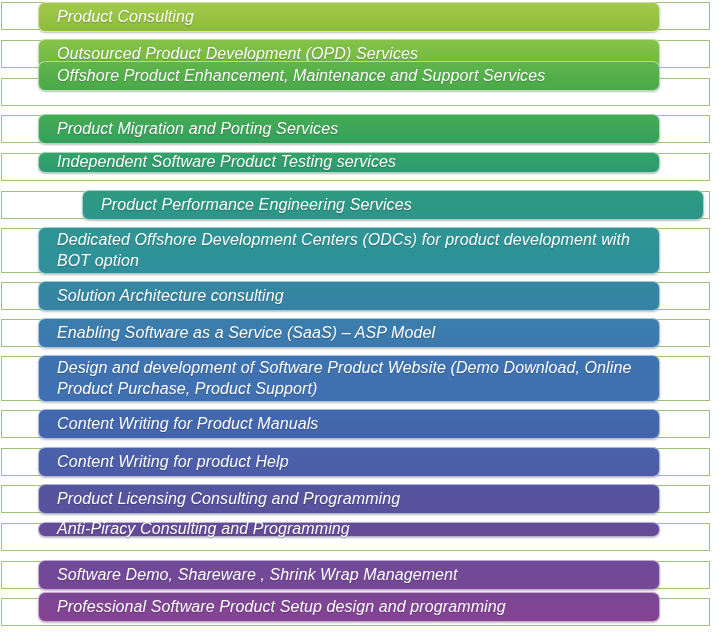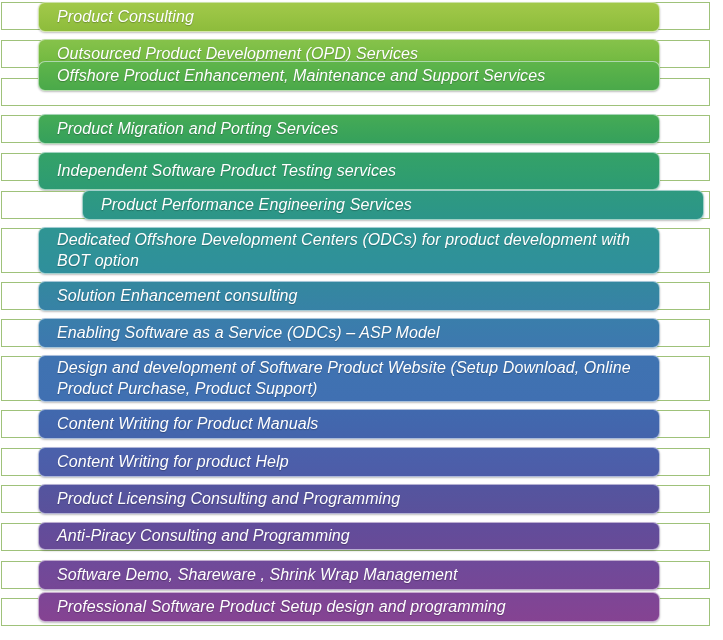--- a/index.html
+++ b/index.html
@@ -64,57 +64,57 @@
     </div>
     <div class="row-outline" style="top: 78px; height: 28px; border-color: rgb(159, 194, 122);"></div>
     <div class="bar" style="top: 61px; height: 30px; background: linear-gradient(rgb(95, 181, 74), rgb(74, 169, 74));">
       <span class="bar-label">Offshore Product Enhancement, Maintenance and Support Services</span>
     </div>
     <div class="row-outline" style="top: 115px; height: 28px; border-color: rgb(159, 194, 122);"></div>
     <div class="bar" style="top: 114px; height: 30px; background: linear-gradient(rgb(69, 171, 85), rgb(53, 160, 92));">
       <span class="bar-label">Product Migration and Porting Services</span>
     </div>
     <div class="row-outline" style="top: 153px; height: 28px; border-color: rgb(159, 194, 122);"></div>
-    <div class="bar" style="top: 152px; height: 38px; background: linear-gradient(rgb(52, 162, 104), rgb(45, 155, 115));">
+    <div class="bar" style="top: 152px; height: 21px; background: linear-gradient(rgb(52, 162, 104), rgb(45, 155, 115));">
       <span class="bar-label">Independent Software Product Testing services</span>
     </div>
     <div class="row-outline" style="top: 191px; height: 28px; border-color: rgb(159, 194, 122);"></div>
     <div class="bar" style="top: 190px; height: 30px; background: linear-gradient(rgb(46, 154, 128), rgb(44, 149, 137)); margin-left: 44px;">
       <span class="bar-label">Product Performance Engineering Services</span>
     </div>
     <div class="row-outline" style="top: 228px; height: 45px; border-color: rgb(159, 194, 122);"></div>
     <div class="bar" style="top: 227px; height: 47px; background: linear-gradient(rgb(47, 149, 147), rgb(47, 143, 156));">
       <span class="bar-label">Dedicated Offshore Development Centers (ODCs) for product development with BOT option</span>
     </div>
     <div class="row-outline" style="top: 282px; height: 28px; border-color: rgb(159, 194, 122);"></div>
     <div class="bar" style="top: 281px; height: 30px; background: linear-gradient(rgb(52, 136, 159), rgb(55, 130, 166));">
-      <span class="bar-label">Solution Enhancement consulting</span>
+      <span class="bar-label">Solution Architecture consulting</span>
     </div>
     <div class="row-outline" style="top: 319px; height: 28px; border-color: rgb(159, 194, 122);"></div>
     <div class="bar" style="top: 318px; height: 30px; background: linear-gradient(rgb(58, 126, 171), rgb(61, 120, 175));">
-      <span class="bar-label">Enabling Software as a Service (ODCs) – ASP Model</span>
+      <span class="bar-label">Enabling Software as a Service (SaaS) – ASP Model</span>
     </div>
     <div class="row-outline" style="top: 356px; height: 45px; border-color: rgb(159, 194, 122);"></div>
     <div class="bar" style="top: 355px; height: 47px; background: linear-gradient(rgb(63, 115, 177), rgb(64, 112, 178));">
-      <span class="bar-label">Design and development of Software Product Website (Setup Download, Online Product Purchase, Product Support)</span>
+      <span class="bar-label">Design and development of Software Product Website (Demo Download, Online Product Purchase, Product Support)</span>
     </div>
     <div class="row-outline" style="top: 410px; height: 28px; border-color: rgb(159, 194, 122);"></div>
     <div class="bar" style="top: 409px; height: 30px; background: linear-gradient(rgb(65, 105, 174), rgb(68, 100, 172));">
       <span class="bar-label">Content Writing for Product Manuals</span>
     </div>
     <div class="row-outline" style="top: 448px; height: 28px; border-color: rgb(159, 194, 122);"></div>
     <div class="bar" style="top: 447px; height: 30px; background: linear-gradient(rgb(74, 97, 171), rgb(78, 92, 168));">
       <span class="bar-label">Content Writing for product Help</span>
     </div>
     <div class="row-outline" style="top: 485px; height: 28px; border-color: rgb(159, 194, 122);"></div>
     <div class="bar" style="top: 484px; height: 30px; background: linear-gradient(rgb(84, 85, 159), rgb(90, 81, 155));">
       <span class="bar-label">Product Licensing Consulting and Programming</span>
     </div>
     <div class="row-outline" style="top: 523px; height: 28px; border-color: rgb(159, 194, 122);"></div>
-    <div class="bar" style="top: 522px; height: 28px; background: linear-gradient(rgb(97, 77, 155), rgb(104, 74, 151));">
+    <div class="bar" style="top: 522px; height: 15px; background: linear-gradient(rgb(97, 77, 155), rgb(104, 74, 151));">
       <span class="bar-label">Anti-Piracy Consulting and Programming</span>
     </div>
     <div class="row-outline" style="top: 561px; height: 28px; border-color: rgb(159, 194, 122);"></div>
     <div class="bar" style="top: 560px; height: 30px; background: linear-gradient(rgb(111, 74, 154), rgb(118, 71, 150));">
       <span class="bar-label">Software Demo, Shareware , Shrink Wrap Management</span>
     </div>
     <div class="row-outline" style="top: 598px; height: 28px; border-color: rgb(159, 194, 122);"></div>
     <div class="bar" style="top: 592px; height: 30px; background: linear-gradient(rgb(125, 70, 150), rgb(133, 67, 146));">
       <span class="bar-label">Professional Software Product Setup design and programming</span>
     </div>

